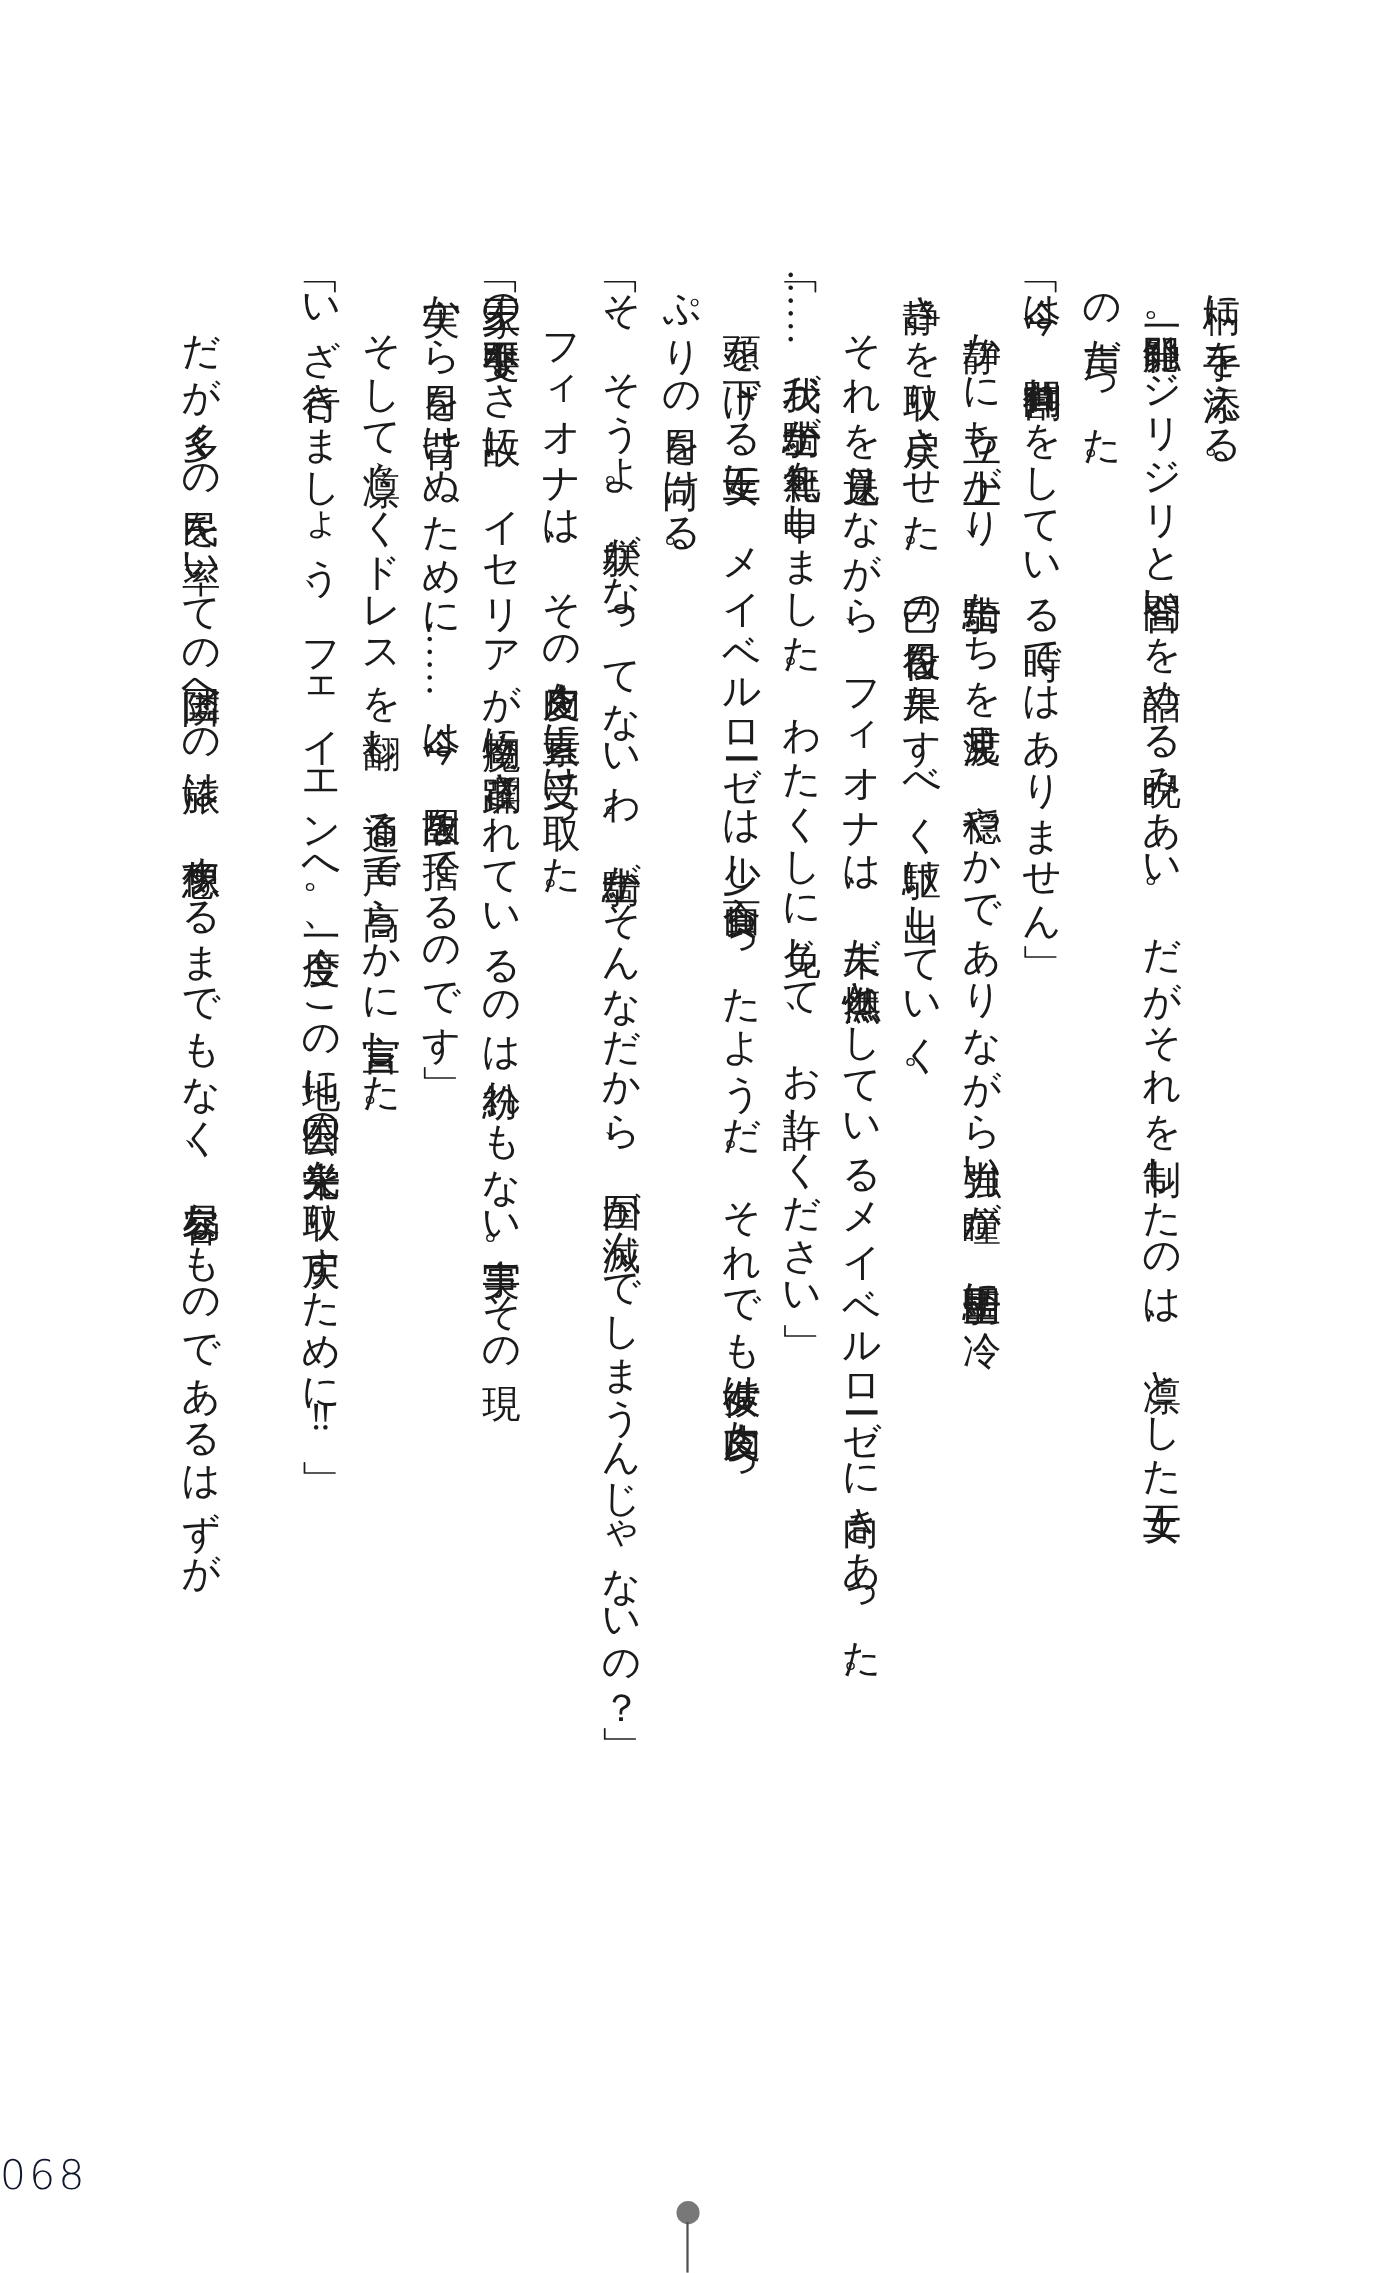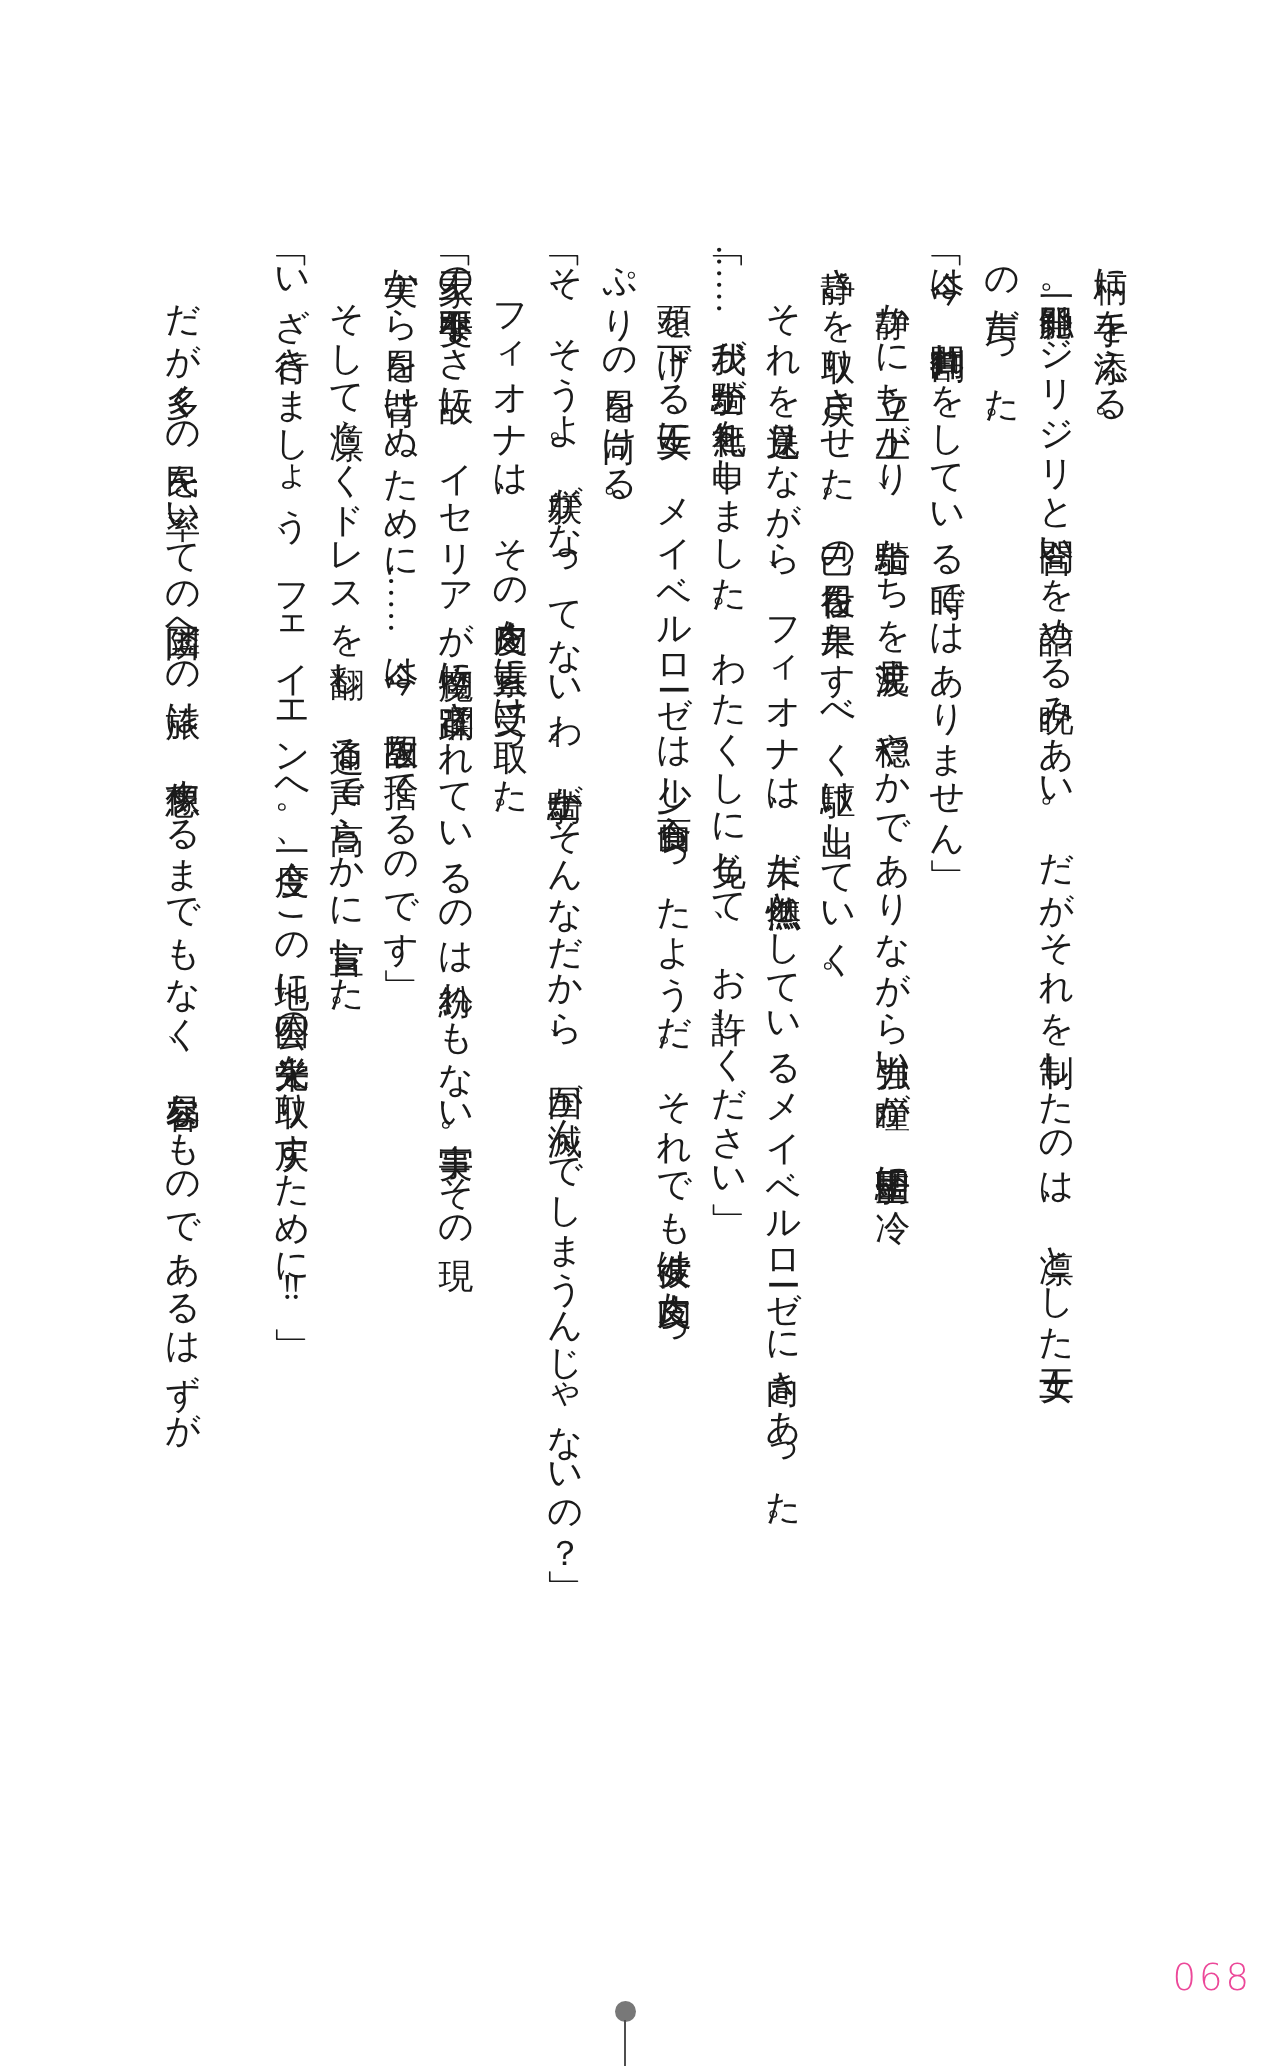--- a/index.html
+++ b/index.html
@@ -37,26 +37,26 @@
   
   .text-block p.tight { letter-spacing: -1.7px; }
   .u { text-orientation: upright; }
 
   
   .folio {
     position: absolute;
     top: 1956px;
     left: 0;
     width: 1252px;
-    text-align: right;
+    text-align: left;
     font-family: "DejaVu Sans", "Liberation Sans", sans-serif;
     font-weight: 200;
     font-size: 37px;
     letter-spacing: 3px;
-    color: #ec4899;
+    color: #0f172a;
   }
   .folio-dot {
     position: absolute;
     top: 2001px;
     left: 615px;
     width: 21px;
     height: 21px;
     border-radius: 50%;
     background: #787878;
   }

